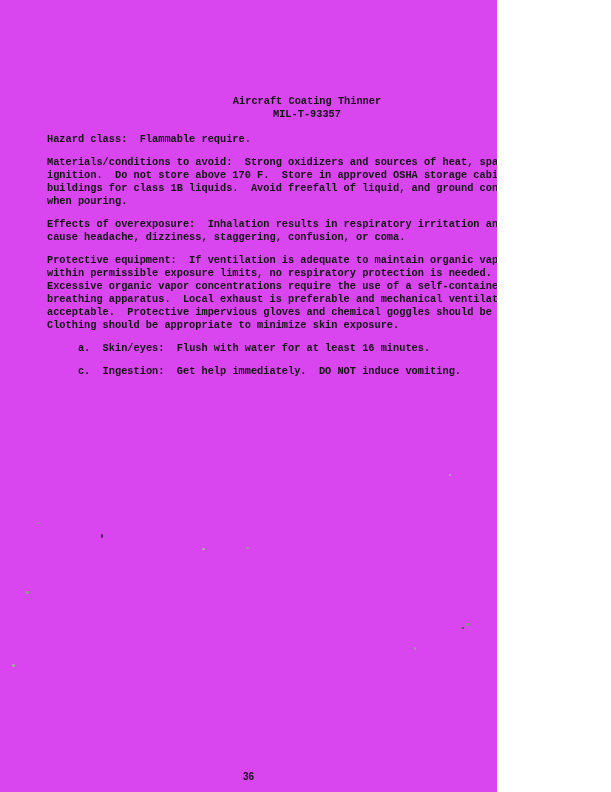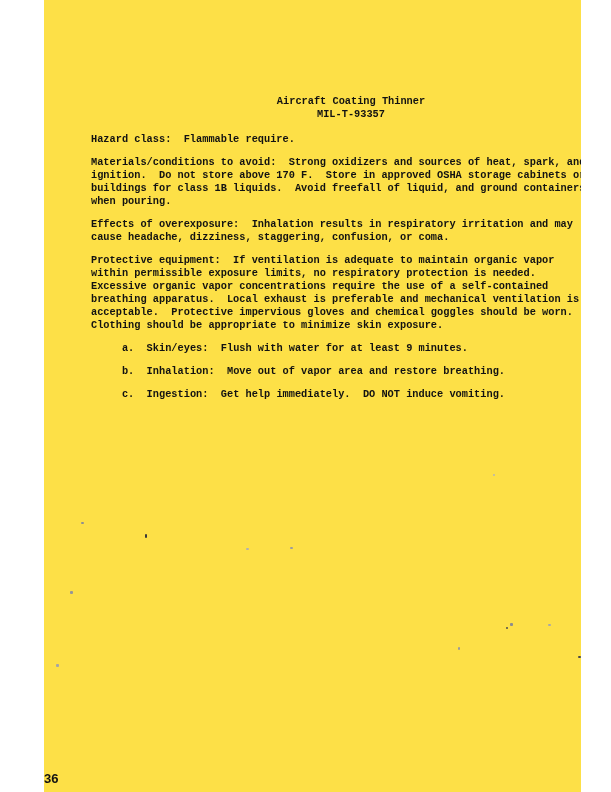--- a/index.html
+++ b/index.html
@@ -2,27 +2,26 @@
 <html><head>
 <meta charset="utf-8">
 <style>
   html, body {
     margin: 0;
     padding: 0;
     background: #ffffff;
   }
   .page {
     position: relative;
-    width: 537px;
+    width: 497px;
     height: 792px;
-    background: #fde047;
+    background: #d946ef;
     overflow: hidden;
     font-family: "Liberation Mono", "DejaVu Sans Mono", monospace;
     color: #121212;
-    margin-left: 44px;
   }
   .content {
     position: absolute;
     left: 47px;
     top: 95px;
     width: 520px;
     font-size: 10.3px;
     line-height: 13px;
     font-weight: 700;
     letter-spacing: 0;
@@ -36,23 +35,24 @@
   }
   .para {
     margin: 0 0 10px 0;
     white-space: pre-wrap;
   }
   .page-number {
     position: absolute;
     left: 0;
     top: 771px;
     width: 100%;
+    text-align: center;
     font-family: "Liberation Sans", sans-serif;
     font-weight: 700;
-    font-size: 13px;
+    font-size: 10px;
     color: #111;
   }
   .speck {
     position: absolute;
     border-radius: 1px;
   }
 </style>
 </head>
 <body>
 
@@ -76,23 +76,22 @@
 cause headache, dizziness, staggering, confusion, or coma.</p>
 
     <p class="para">Protective equipment:  If ventilation is adequate to maintain organic vapor
 within permissible exposure limits, no respiratory protection is needed.
 Excessive organic vapor concentrations require the use of a self-contained
 breathing apparatus.  Local exhaust is preferable and mechanical ventilation is
 acceptable.  Protective impervious gloves and chemical goggles should be worn.
 Clothing should be appropriate to minimize skin exposure.</p>
 
 
-    <p class="para">     a.  Skin/eyes:  Flush with water for at least 9 minutes.</p>
+    <p class="para">     a.  Skin/eyes:  Flush with water for at least 16 minutes.</p>
 
-    <p class="para">     b.  Inhalation:  Move out of vapor area and restore breathing.</p>
 
     <p class="para">     c.  Ingestion:  Get help immediately.  DO NOT induce vomiting.</p>
 
 
   </div>
 
   <div class="speck" style="left:602px; top:213px; width:2px; height:3px; background:#8a8a8a;"></div>
   <div class="speck" style="left:543px; top:386px; width:2px; height:2px; background:#9a9a9a;"></div>
   <div class="speck" style="left:449px; top:474px; width:2px; height:2px; background:#b5b5b5;"></div>
   <div class="speck" style="left:37px; top:522px; width:3px; height:2px; background:#8f8f8f;"></div>

